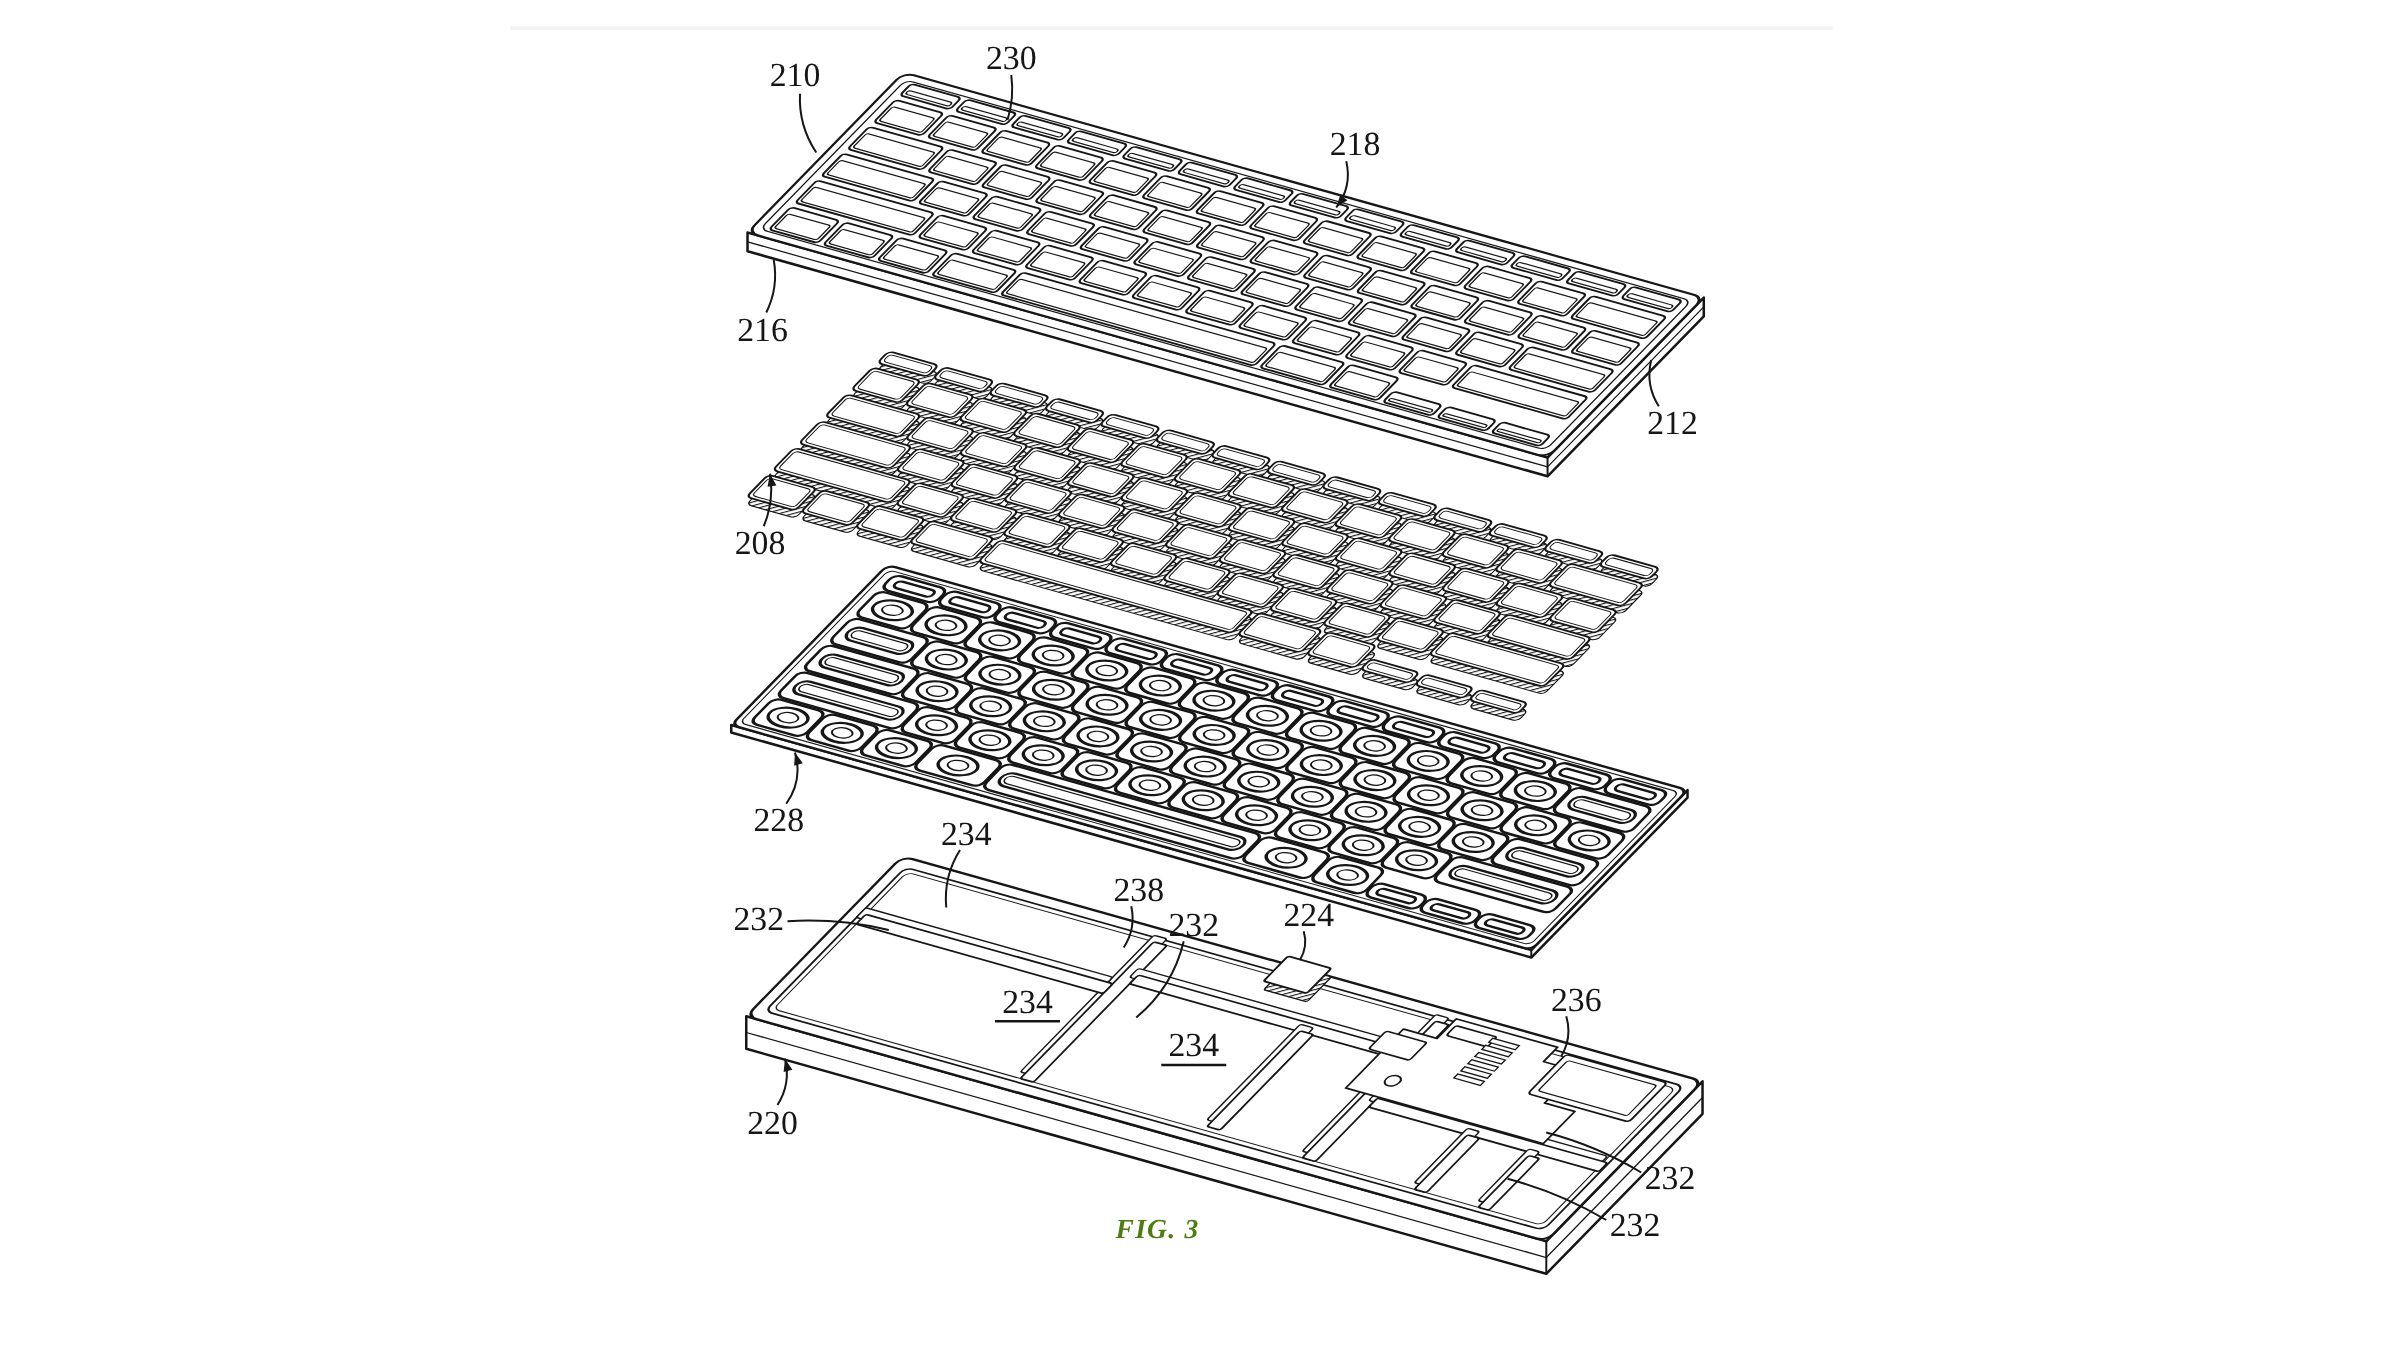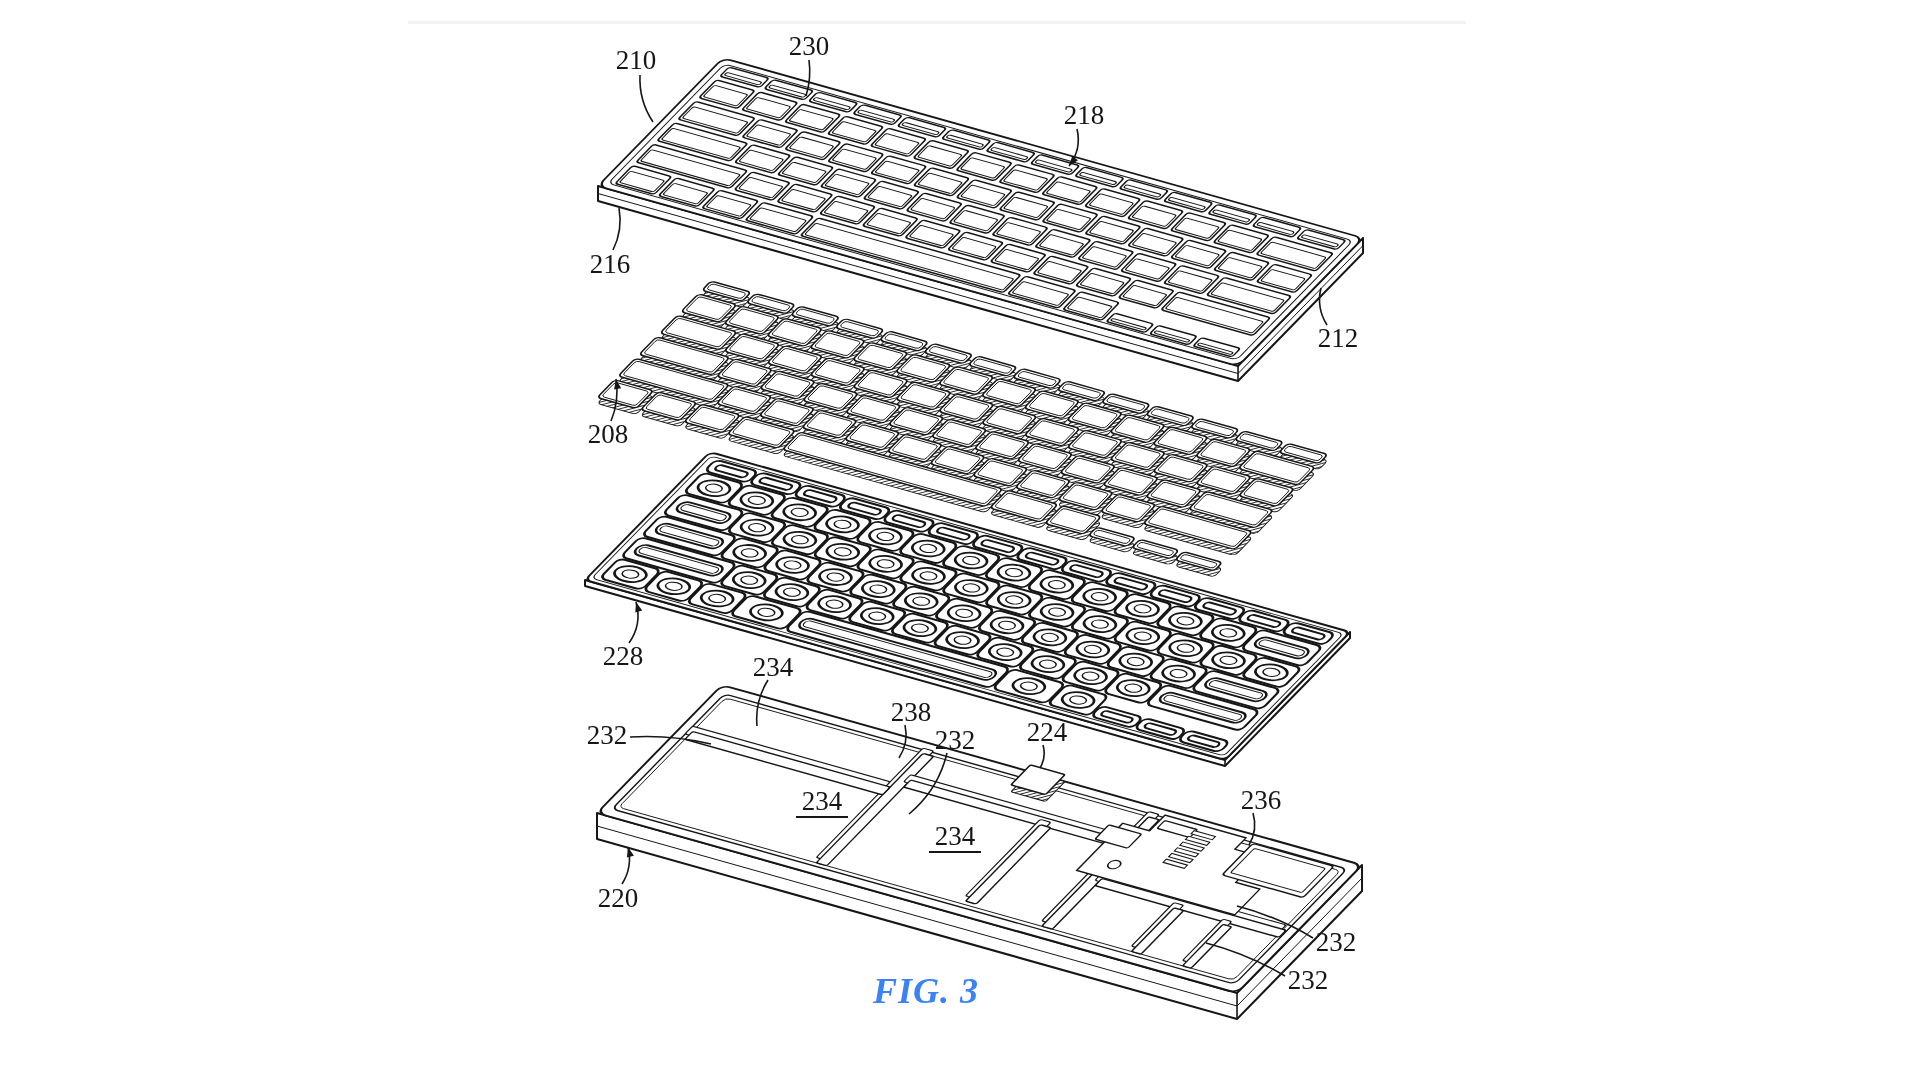--- a/index.html
+++ b/index.html
@@ -1,21 +1,21 @@
 <!DOCTYPE html>
 <html><head>
 <meta charset="utf-8">
 <style>
   html,body{margin:0;padding:0;background:#ffffff;width:1920px;height:1080px;overflow:hidden;}
   #stage{position:relative;width:1920px;height:964px;background:#ffffff;font-family:"Liberation Serif",serif;}
   #page-edge{position:absolute;left:408px;top:21px;width:1058px;height:3px;background:#f3f3f4;}
   #drawing{position:absolute;left:0;top:0;}
   #figure-caption{position:absolute;left:858px;top:970px;width:136px;text-align:center;
     font-family:"Liberation Serif",serif;font-weight:bold;font-style:italic;
-    font-size:36px;letter-spacing:1px;color:#3b82f6;}
+    font-size:22px;letter-spacing:1px;color:#4d7c0f;}
   text.ref{font-family:"Liberation Serif",serif;font-size:27px;fill:#161616;}
 </style>
 </head>
 <body>
 
 <div id="stage">
   <div id="page-edge"></div>
   <svg id="drawing" width="1920" height="1080" viewBox="0 0 1920 1080">
     <defs>
       <pattern id="hatch" width="4" height="4" patternUnits="userSpaceOnUse" patternTransform="rotate(45)">

